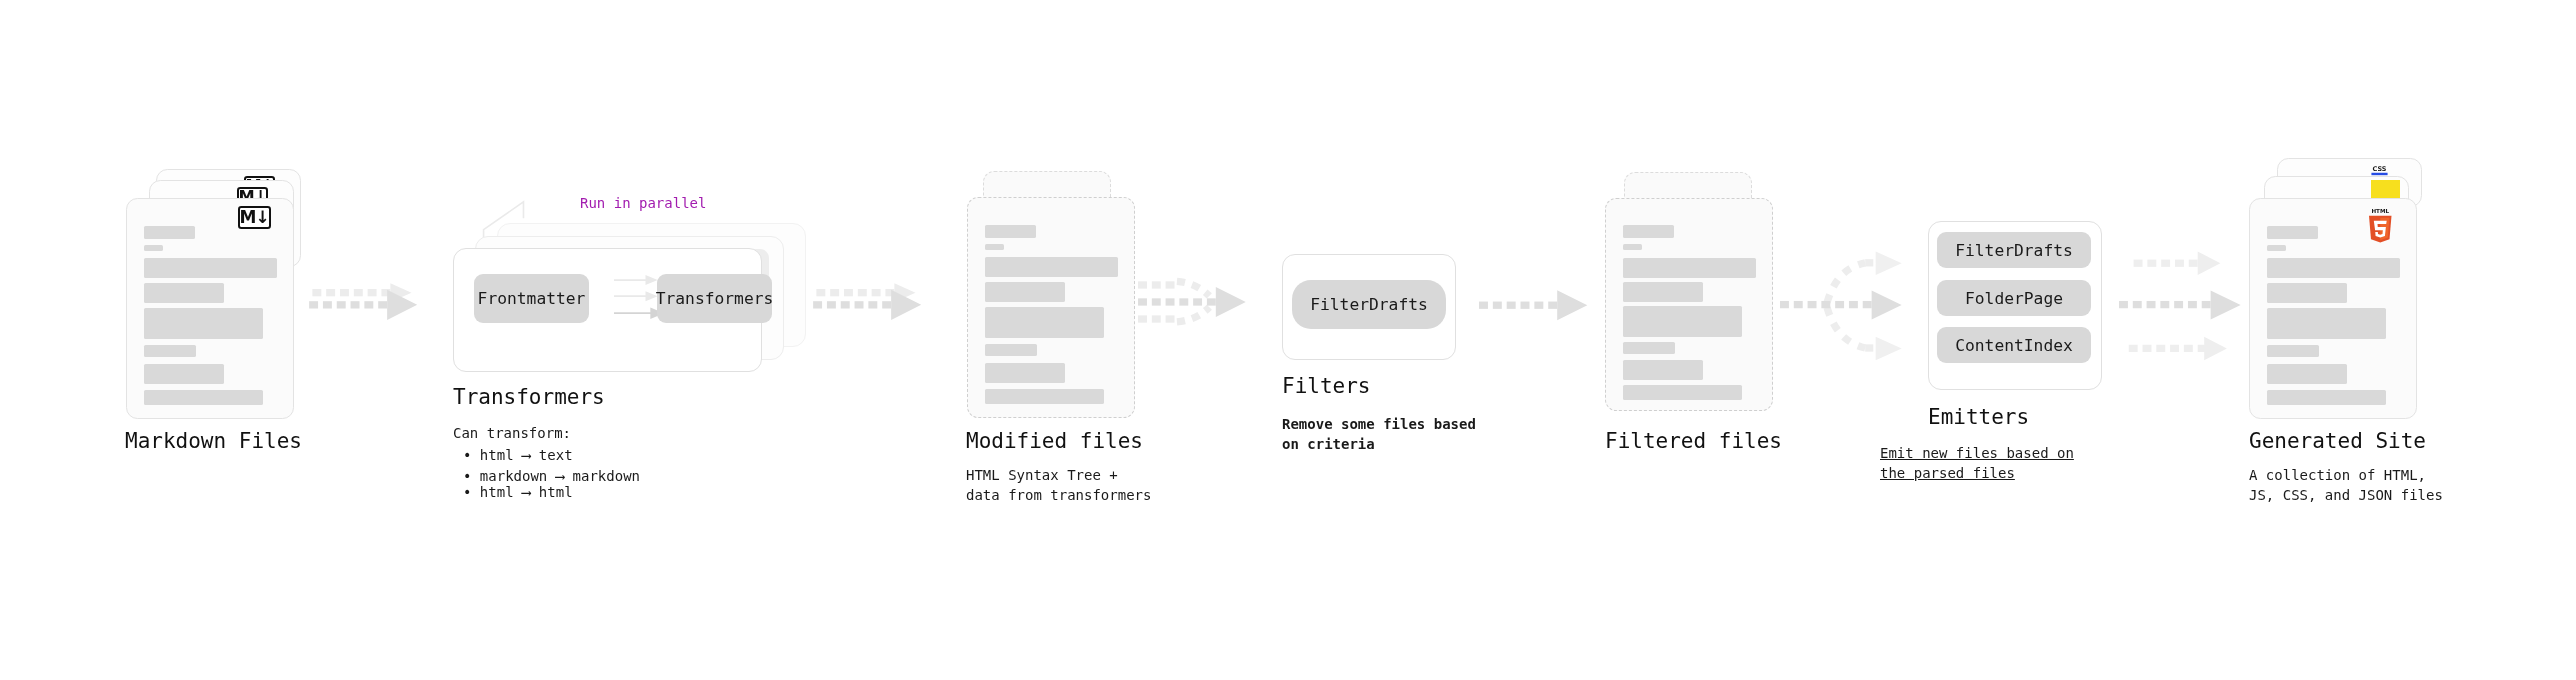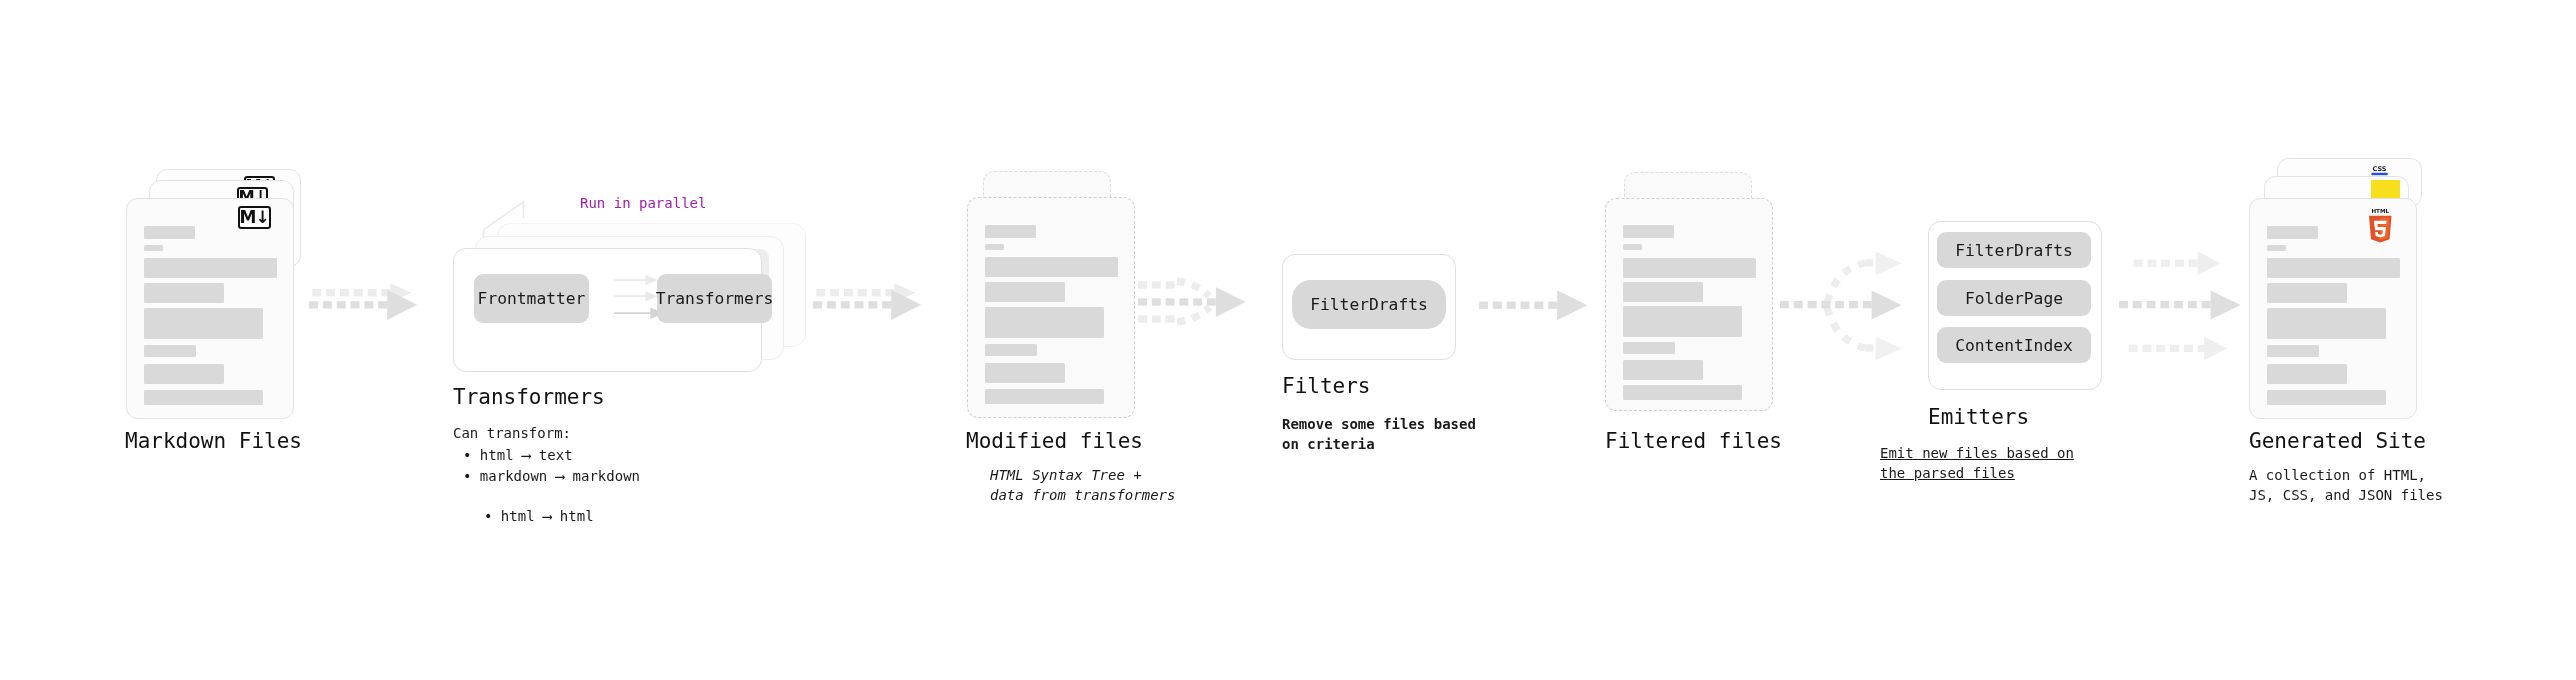--- a/index.html
+++ b/index.html
@@ -170,21 +170,21 @@
     </g>
   </svg>
 
   <div class="chip" style="left:474px;top:274px;width:115px;height:49px;">Frontmatter</div>
   <div class="chip" style="left:657px;top:274px;width:115px;height:49px;">Transformers</div>
 
   <div class="title" style="left:453px;top:385px;">Transformers</div>
   <div class="sub" style="left:453px;top:423px;">Can transform:</div>
   <div class="sub" style="left:463px;top:445px;">• html ⟶ text</div>
   <div class="sub" style="left:463px;top:466px;">• markdown ⟶ markdown</div>
-  <div class="sub" style="left:463px;top:506px;margin-left:21px;">• html ⟶ html</div>
+  <div class="sub" style="left:463px;top:482px;">• html ⟶ html</div>
 
   <svg style="left:813px;top:276px;width:114px;height:65px;" viewBox="0 0 140 80">
     <g fill="#ececec">
       <rect x="4" y="16" width="11" height="9"></rect>
         <rect x="21" y="16" width="11" height="9"></rect>
       <rect x="38" y="16" width="11" height="9"></rect>
         <rect x="55" y="16" width="11" height="9"></rect>
       <rect x="72" y="16" width="11" height="9"></rect>
         <rect x="89" y="16" width="11" height="9"></rect>
       <path d="M100 9 L126 20.5 L100 32 Z"></path>
@@ -205,21 +205,21 @@
     <div class="bar" style="left:17px;top:27px;width:51px;height:13px;"></div>
     <div class="bar" style="left:17px;top:46px;width:18.7px;height:5.7px;"></div>
     <div class="bar" style="left:17px;top:59px;width:133px;height:19.5px;"></div>
     <div class="bar" style="left:17px;top:84px;width:80px;height:19.5px;"></div>
     <div class="bar" style="left:17px;top:109px;width:119px;height:31px;"></div>
     <div class="bar" style="left:17px;top:146px;width:52px;height:12.2px;"></div>
     <div class="bar" style="left:17px;top:165px;width:80px;height:19.5px;"></div>
     <div class="bar" style="left:17px;top:191px;width:119px;height:14.6px;"></div>
   </div>
   <div class="title" style="left:966px;top:429px;">Modified files</div>
-  <div class="sub" style="left:990px;top:465px;font-style:italic;">HTML Syntax Tree +
+  <div class="sub" style="left:966px;top:465px;">HTML Syntax Tree +
 data from transformers</div>
 
   <svg style="left:1138px;top:270px;width:154px;height:81px;" viewBox="0 0 190 100">
     <g fill="#ececec">
       <rect x="0" y="14" width="11" height="9"></rect>
         <rect x="17" y="14" width="11" height="9"></rect>
       <rect x="34" y="14" width="11" height="9"></rect>
       <path d="M48 14 Q72 16 88 32" fill="none" stroke="#ececec" stroke-width="9" stroke-dasharray="10 9"></path>
       <rect x="0" y="56" width="11" height="9"></rect>
         <rect x="17" y="56" width="11" height="9"></rect>

